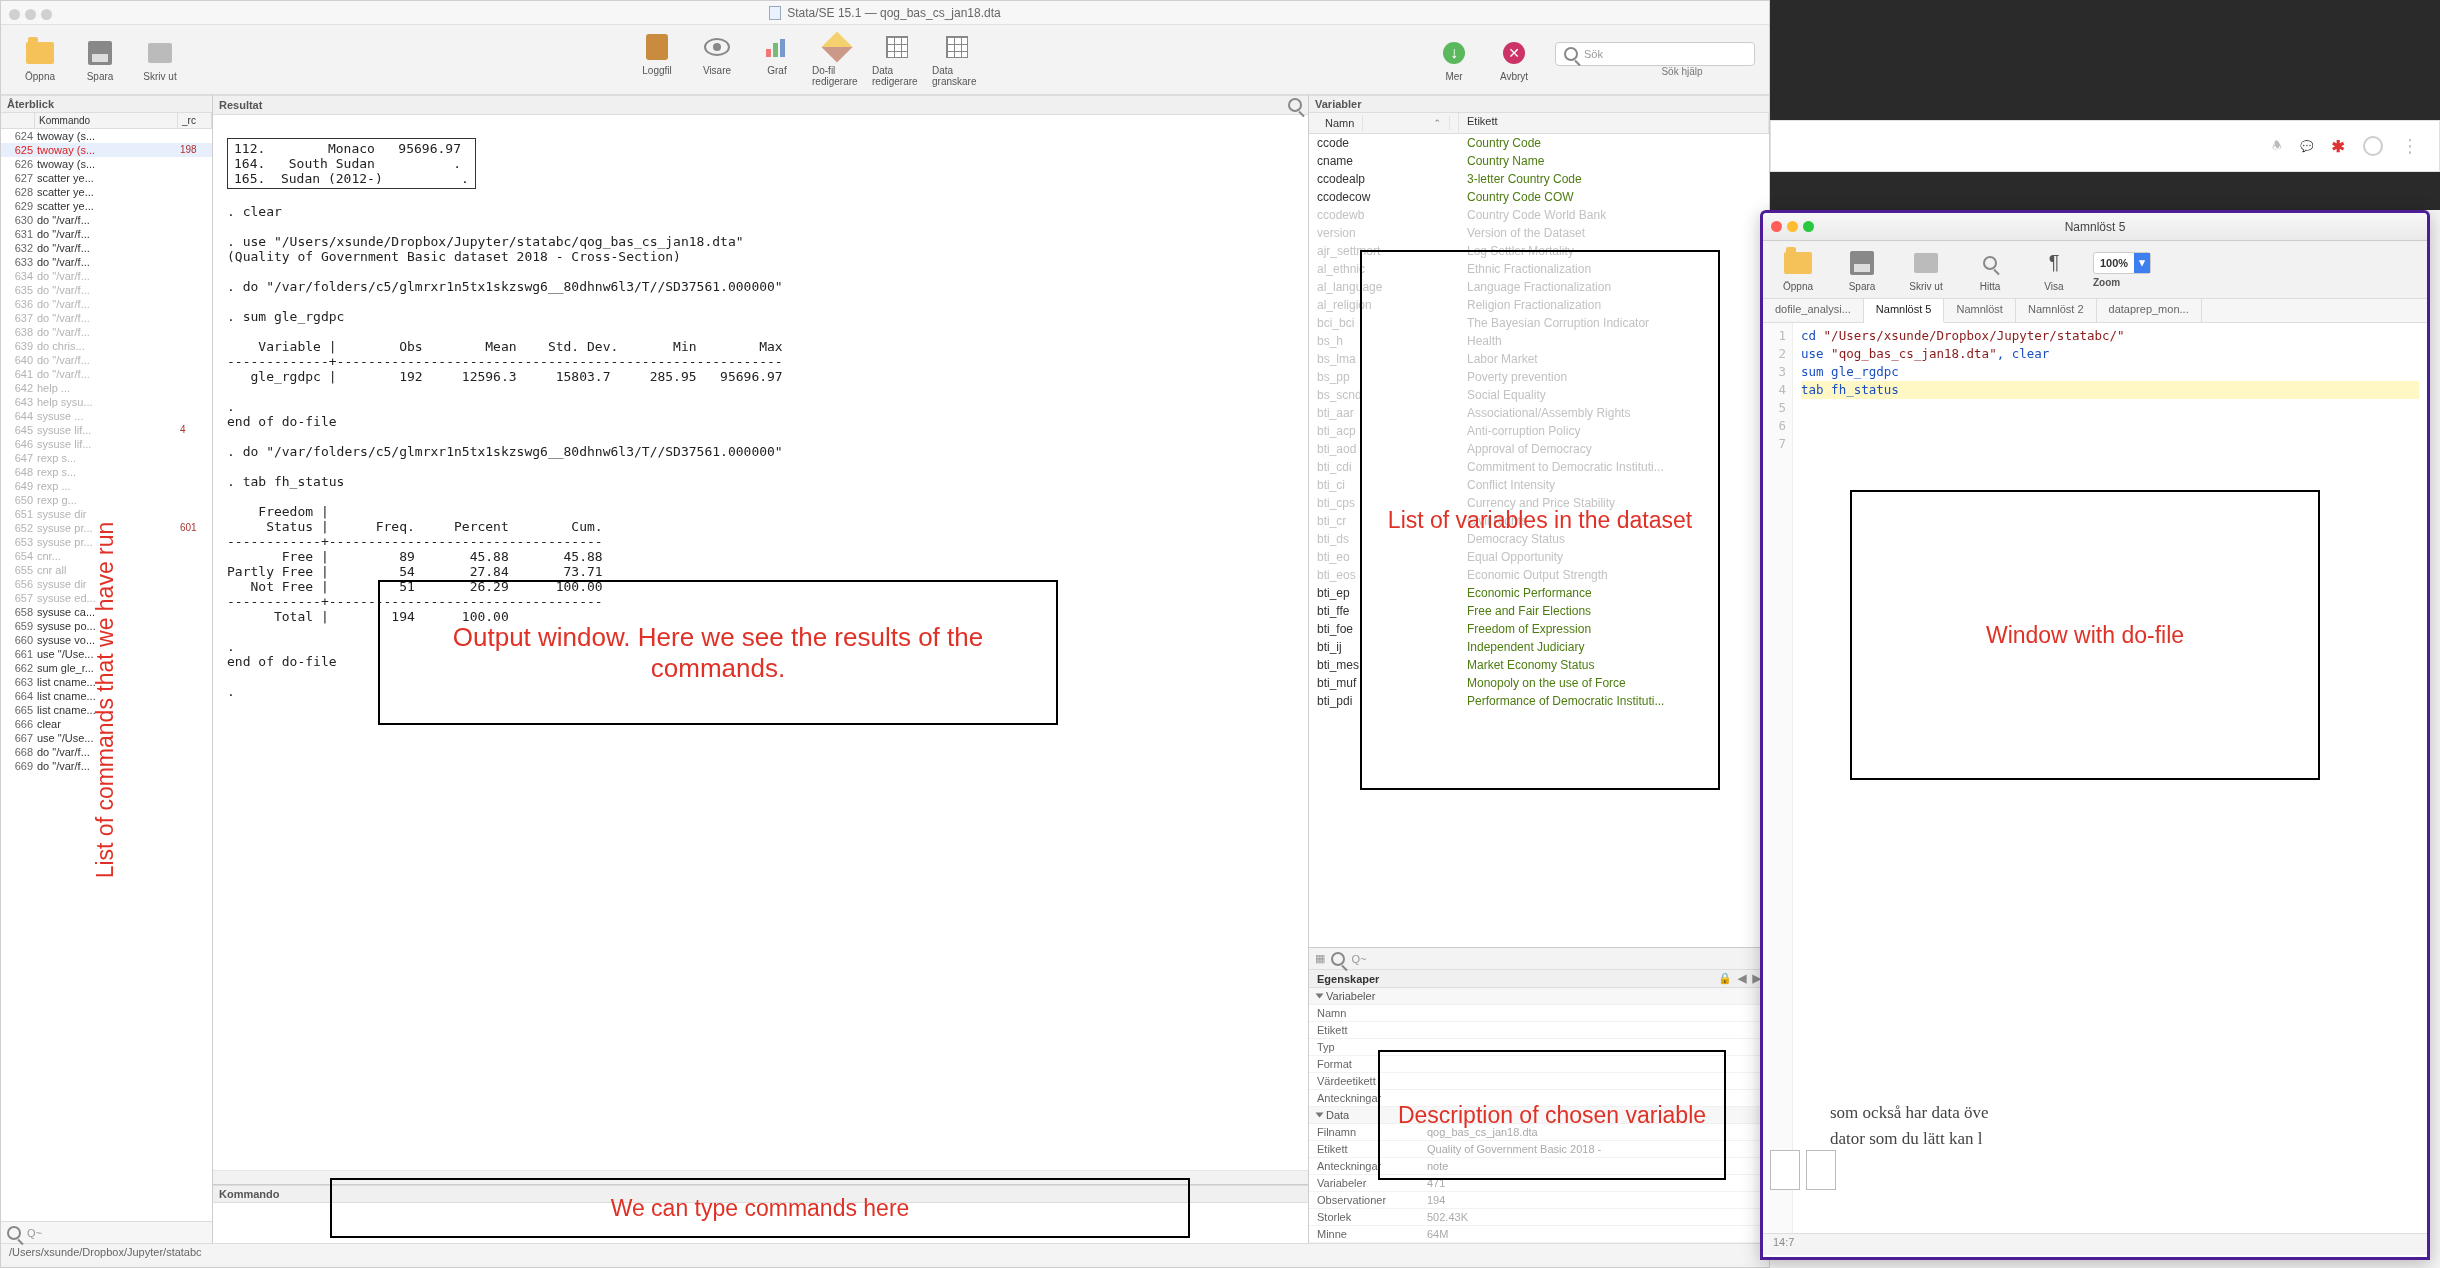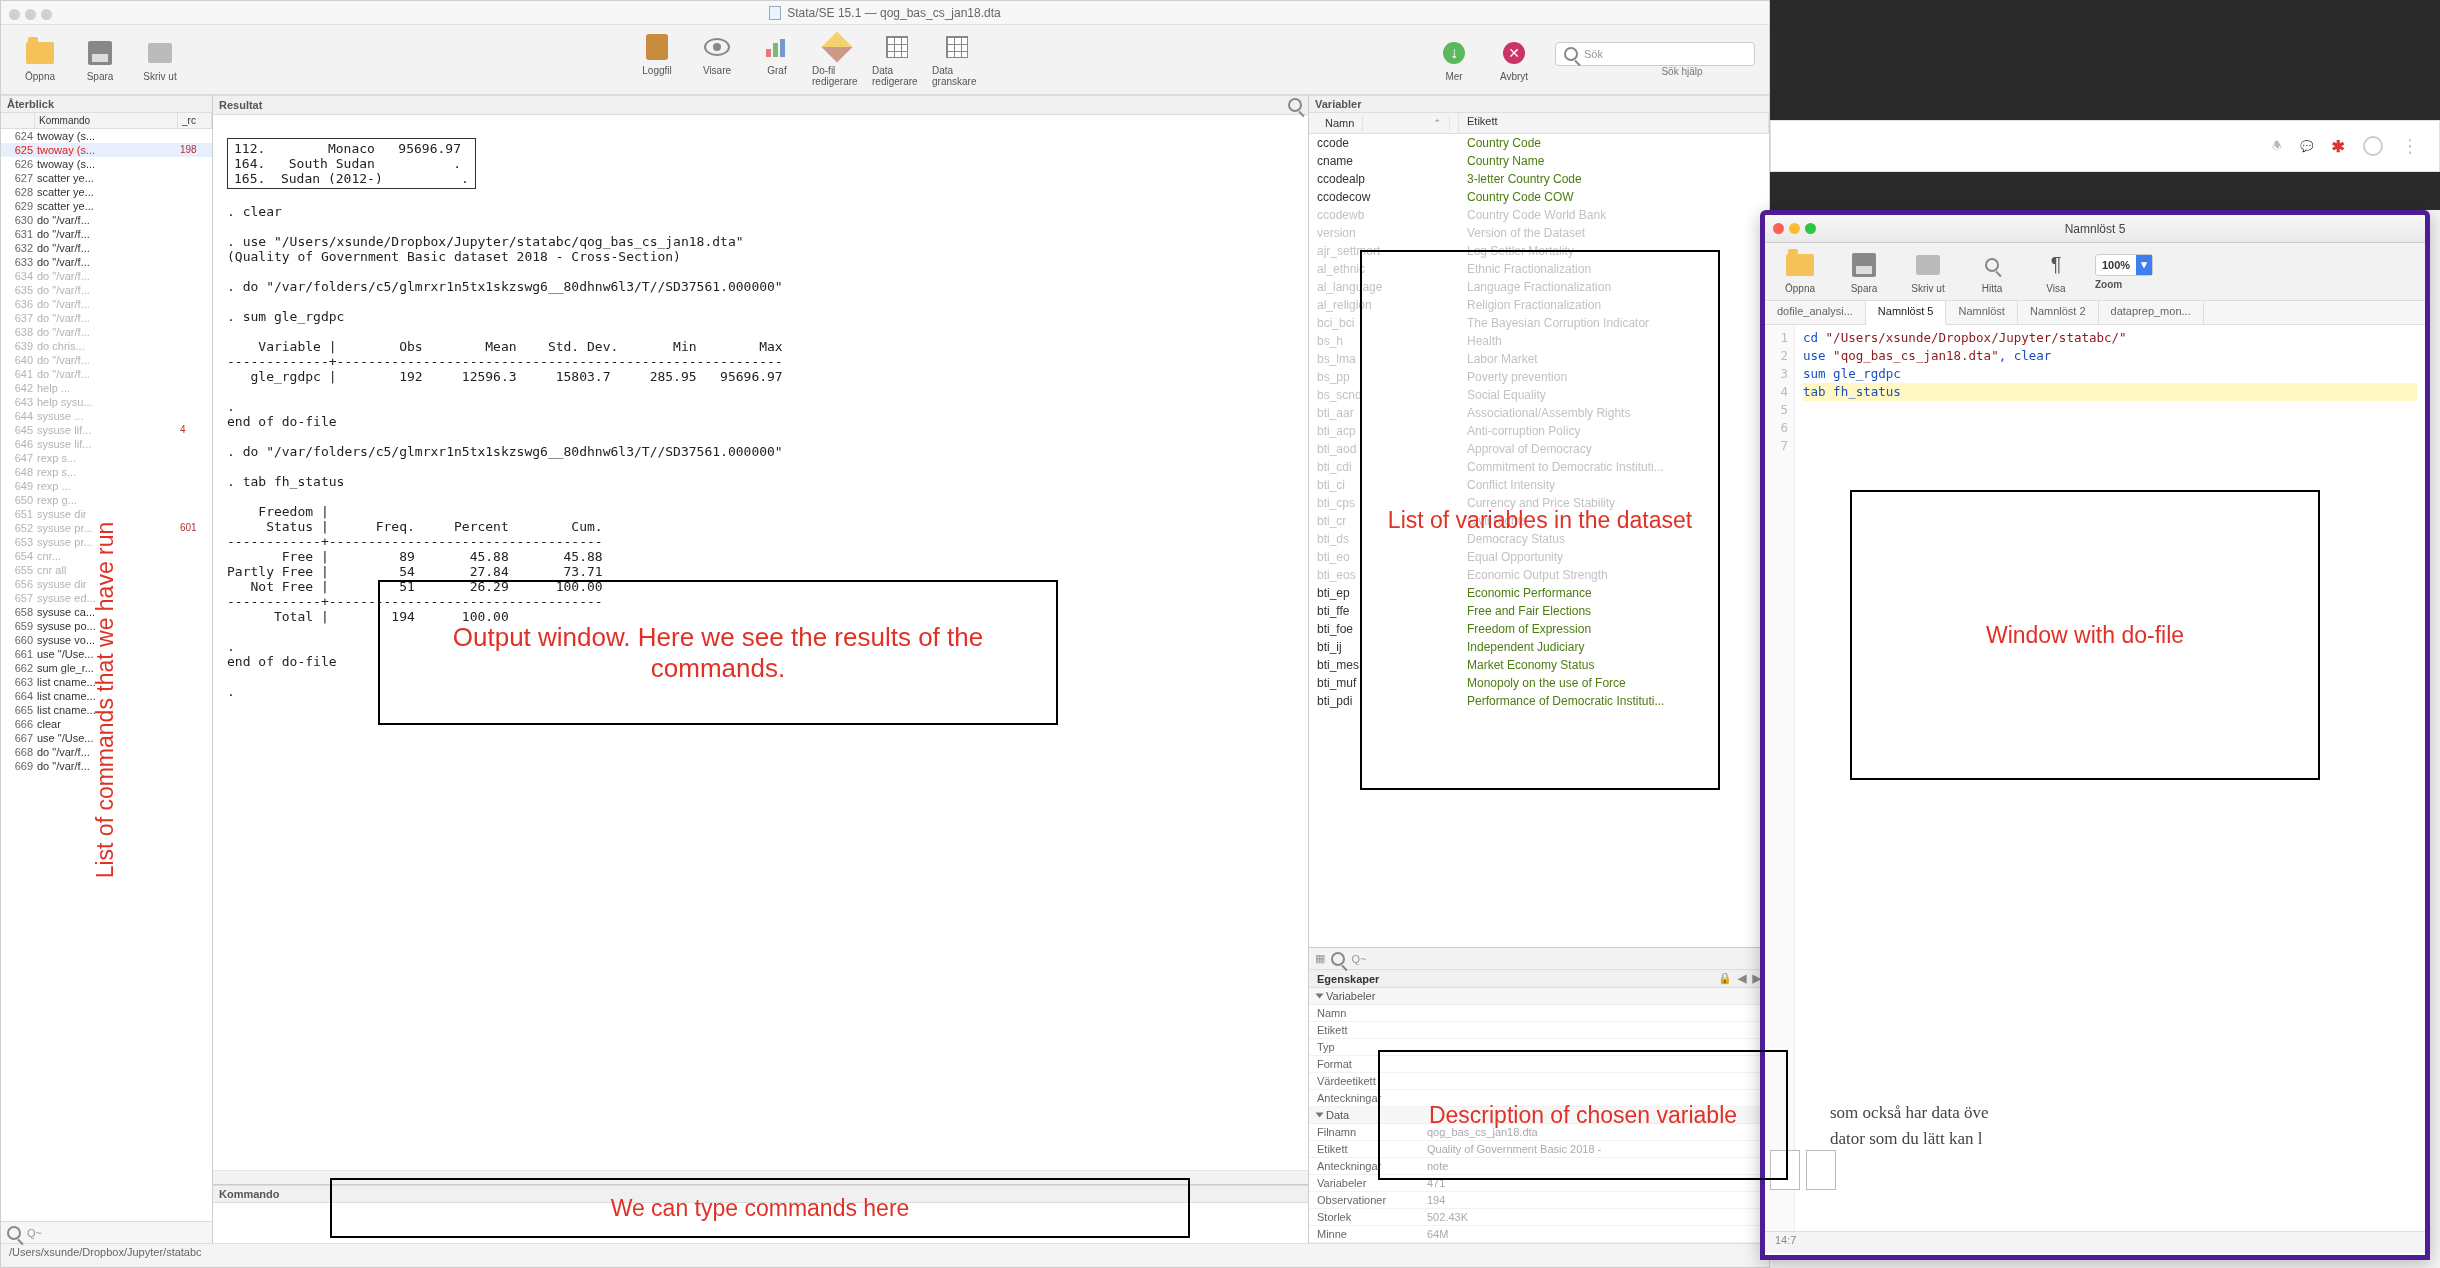--- a/index.html
+++ b/index.html
@@ -94,21 +94,21 @@
   .props-title{display:flex;justify-content:space-between;align-items:center;padding:2px 8px;background:#f0f0f0;border-bottom:1px solid #ddd;font-weight:600;}
   .props-title .icons{display:flex;gap:6px;color:#888;}
   .prop-sec{padding:2px 8px;background:#f7f7f7;border-bottom:1px solid #eee;color:#555;}
   .prop-row{display:flex;padding:2px 8px;border-bottom:1px solid #f2f2f2;}
   .prop-row .pk{width:110px;color:#666;}
   .prop-row .pv{flex:1;color:#aaa;white-space:nowrap;overflow:hidden;text-overflow:ellipsis;}
   .tri{display:inline-block;width:0;height:0;border-top:4px solid transparent;border-bottom:4px solid transparent;border-left:5px solid #777;margin-right:4px;}
   .tri.down{transform:rotate(90deg);}
 
   
-  .dofile-win { position:absolute; left:1760px; top:210px; width:670px; height:1050px; background:#fff; border:5px solid #4c1d95; box-shadow:0 4px 18px rgba(0,0,0,.25); border-radius:6px 6px 0 0; }
+  .dofile-win { position:absolute; left:1760px; top:210px; width:670px; height:1050px; background:#fff; border:3px solid #4c1d95; box-shadow:0 4px 18px rgba(0,0,0,.25); border-radius:6px 6px 0 0; }
   .dofile-titlebar{height:28px;background:linear-gradient(#f7f7f7,#eaeaea);border-bottom:1px solid #ccc;display:flex;align-items:center;position:relative;border-radius:6px 6px 0 0;}
   .dofile-titlebar .title{position:absolute;left:0;right:0;text-align:center;font-size:12px;color:#444;}
   .dofile-toolbar{height:58px;background:#f2f2f2;border-bottom:1px solid #dcdcdc;display:flex;align-items:center;padding:4px 10px;gap:14px;}
   .zoom-box{display:flex;align-items:center;border:1px solid #ccc;border-radius:3px;background:#fff;height:22px;}
   .zoom-box span{padding:0 6px;font-size:11px;}
   .zoom-box .zbtn{background:#3e7ff0;color:#fff;padding:0 5px;height:100%;display:flex;align-items:center;}
   .dofile-tabs{height:24px;background:#f6f6f6;border-bottom:1px solid #ddd;display:flex;font-size:11px;}
   .dftab{padding:4px 12px;border-right:1px solid #ddd;color:#666;cursor:pointer;white-space:nowrap;overflow:hidden;text-overflow:ellipsis;max-width:120px;}
   .dftab.active{background:#fff;color:#222;border-bottom:2px solid #fff;margin-bottom:-1px;}
   .dofile-body{display:flex;height:calc(100% - 134px);font-family:"Menlo",monospace;font-size:12.5px;}
@@ -844,15 +844,15 @@
 <div class="anno noborder" style="left:18px;top:380px;width:197px;height:625px;"></div>
 
 <div class="anno" style="left:378px;top:580px;width:680px;height:145px;font-size:26px;">Output window. Here we see the results of the commands.</div>
 
 <div class="anno" style="left:330px;top:1178px;width:860px;height:60px;">We can type commands here</div>
 
 <div class="anno" style="left:1360px;top:250px;width:360px;height:540px;justify-content:center;">
     <span>List of variables in the dataset</span>
   </div>
 
-<div class="anno" style="left:1378px;top:1050px;width:410px;height:130px;">Description of chosen variable</div>
+<div class="anno" style="left:1378px;top:1050px;width:348px;height:130px;">Description of chosen variable</div>
 
 <div class="anno" style="left:1850px;top:490px;width:470px;height:290px;">Window with do-file</div>
 
 </body></html>

